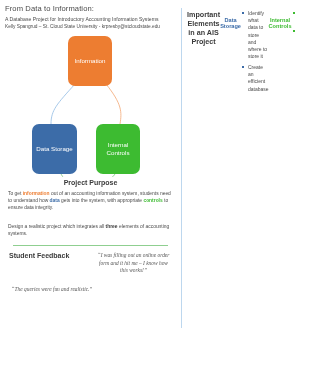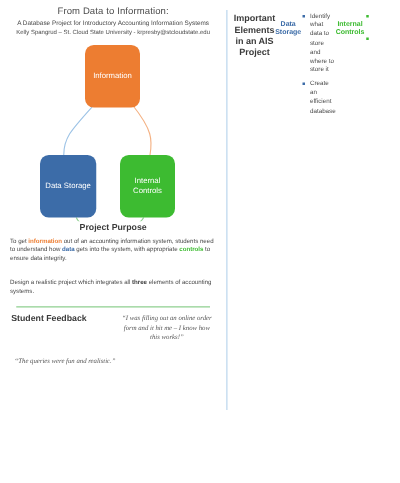--- a/index.html
+++ b/index.html
@@ -28,21 +28,21 @@
   .left-col {
     width: 181px;
     height: 386px;
     box-sizing: border-box;
     padding: 3px 5px 0 5px;
     position: relative;
     display: flex;
     flex-direction: column;
   }
   .title-block {
-    text-align: center;
+    text-align: left;
     padding-top: 1px;
   }
   .main-title {
     font-size: 7.6px;
     line-height: 10px;
     color: #4a4a4a;
     letter-spacing: 0.1px;
   }
   .subtitle {
     font-size: 5.1px;

